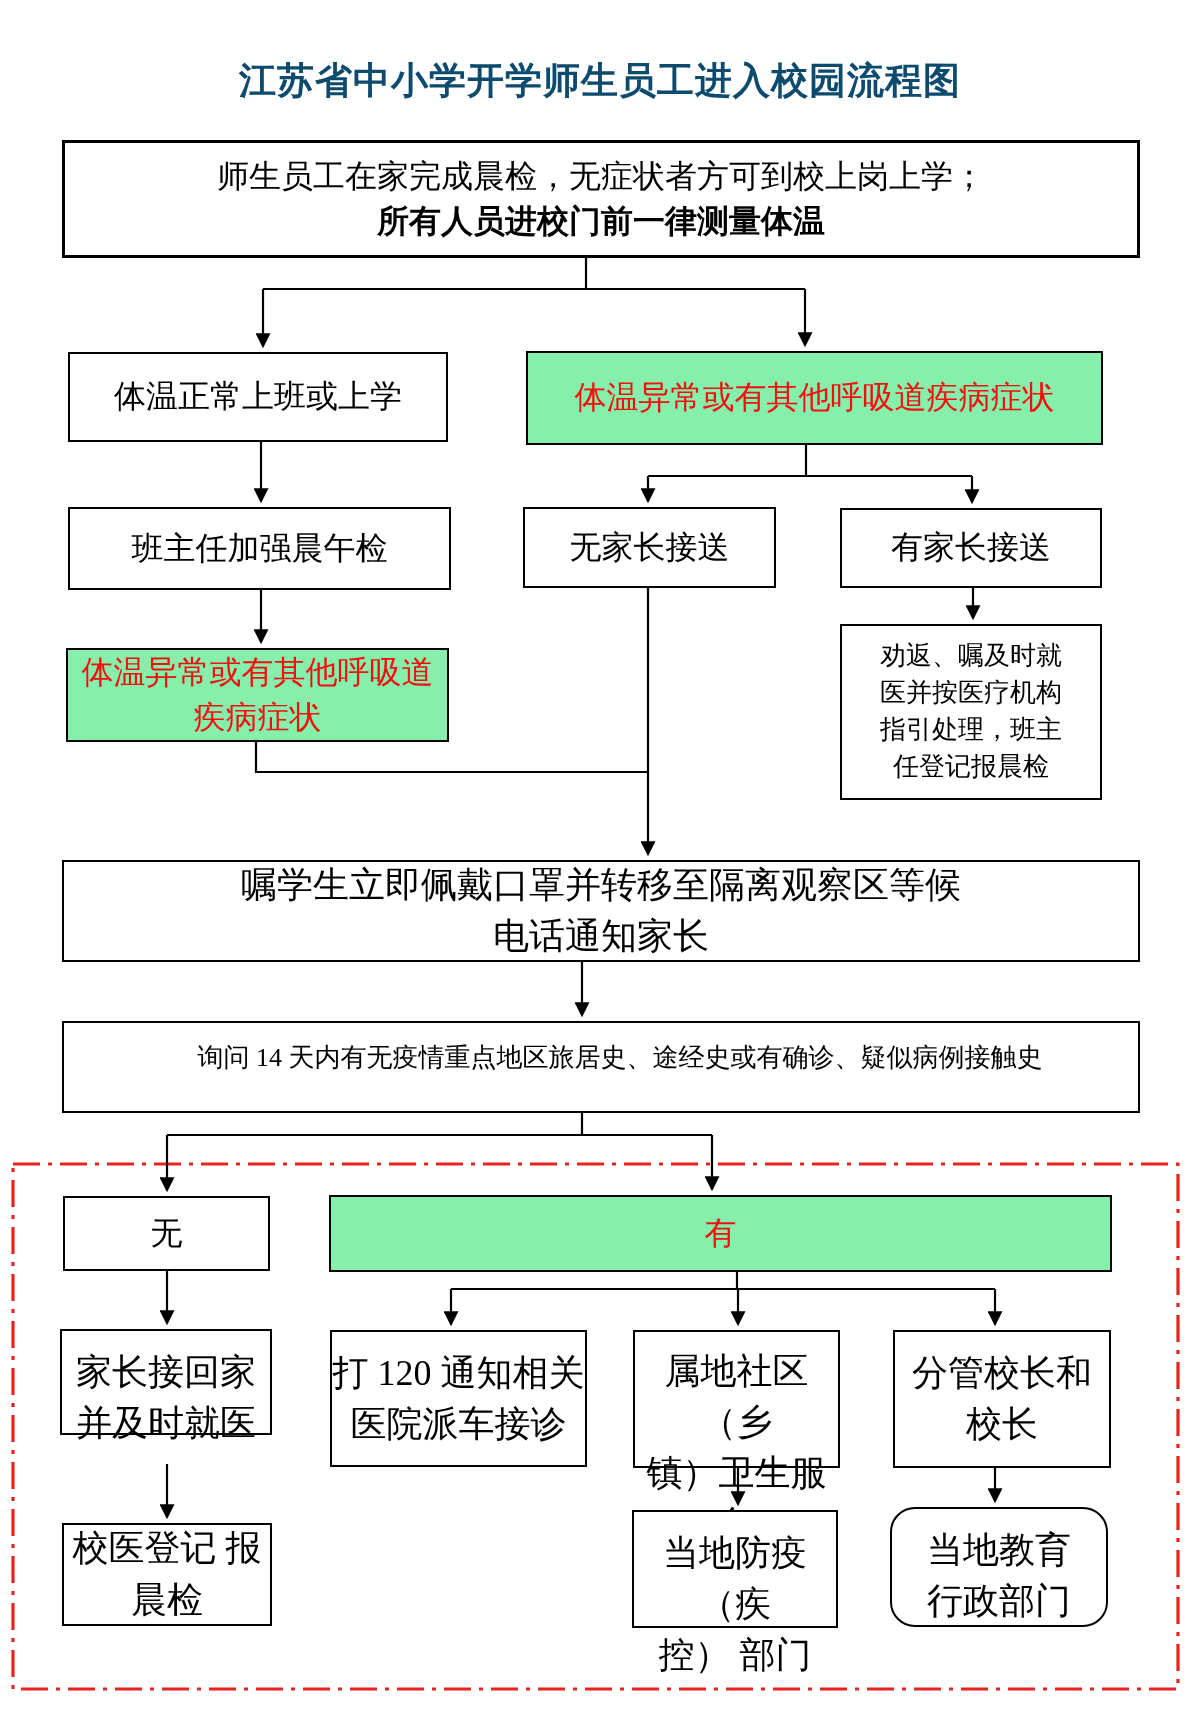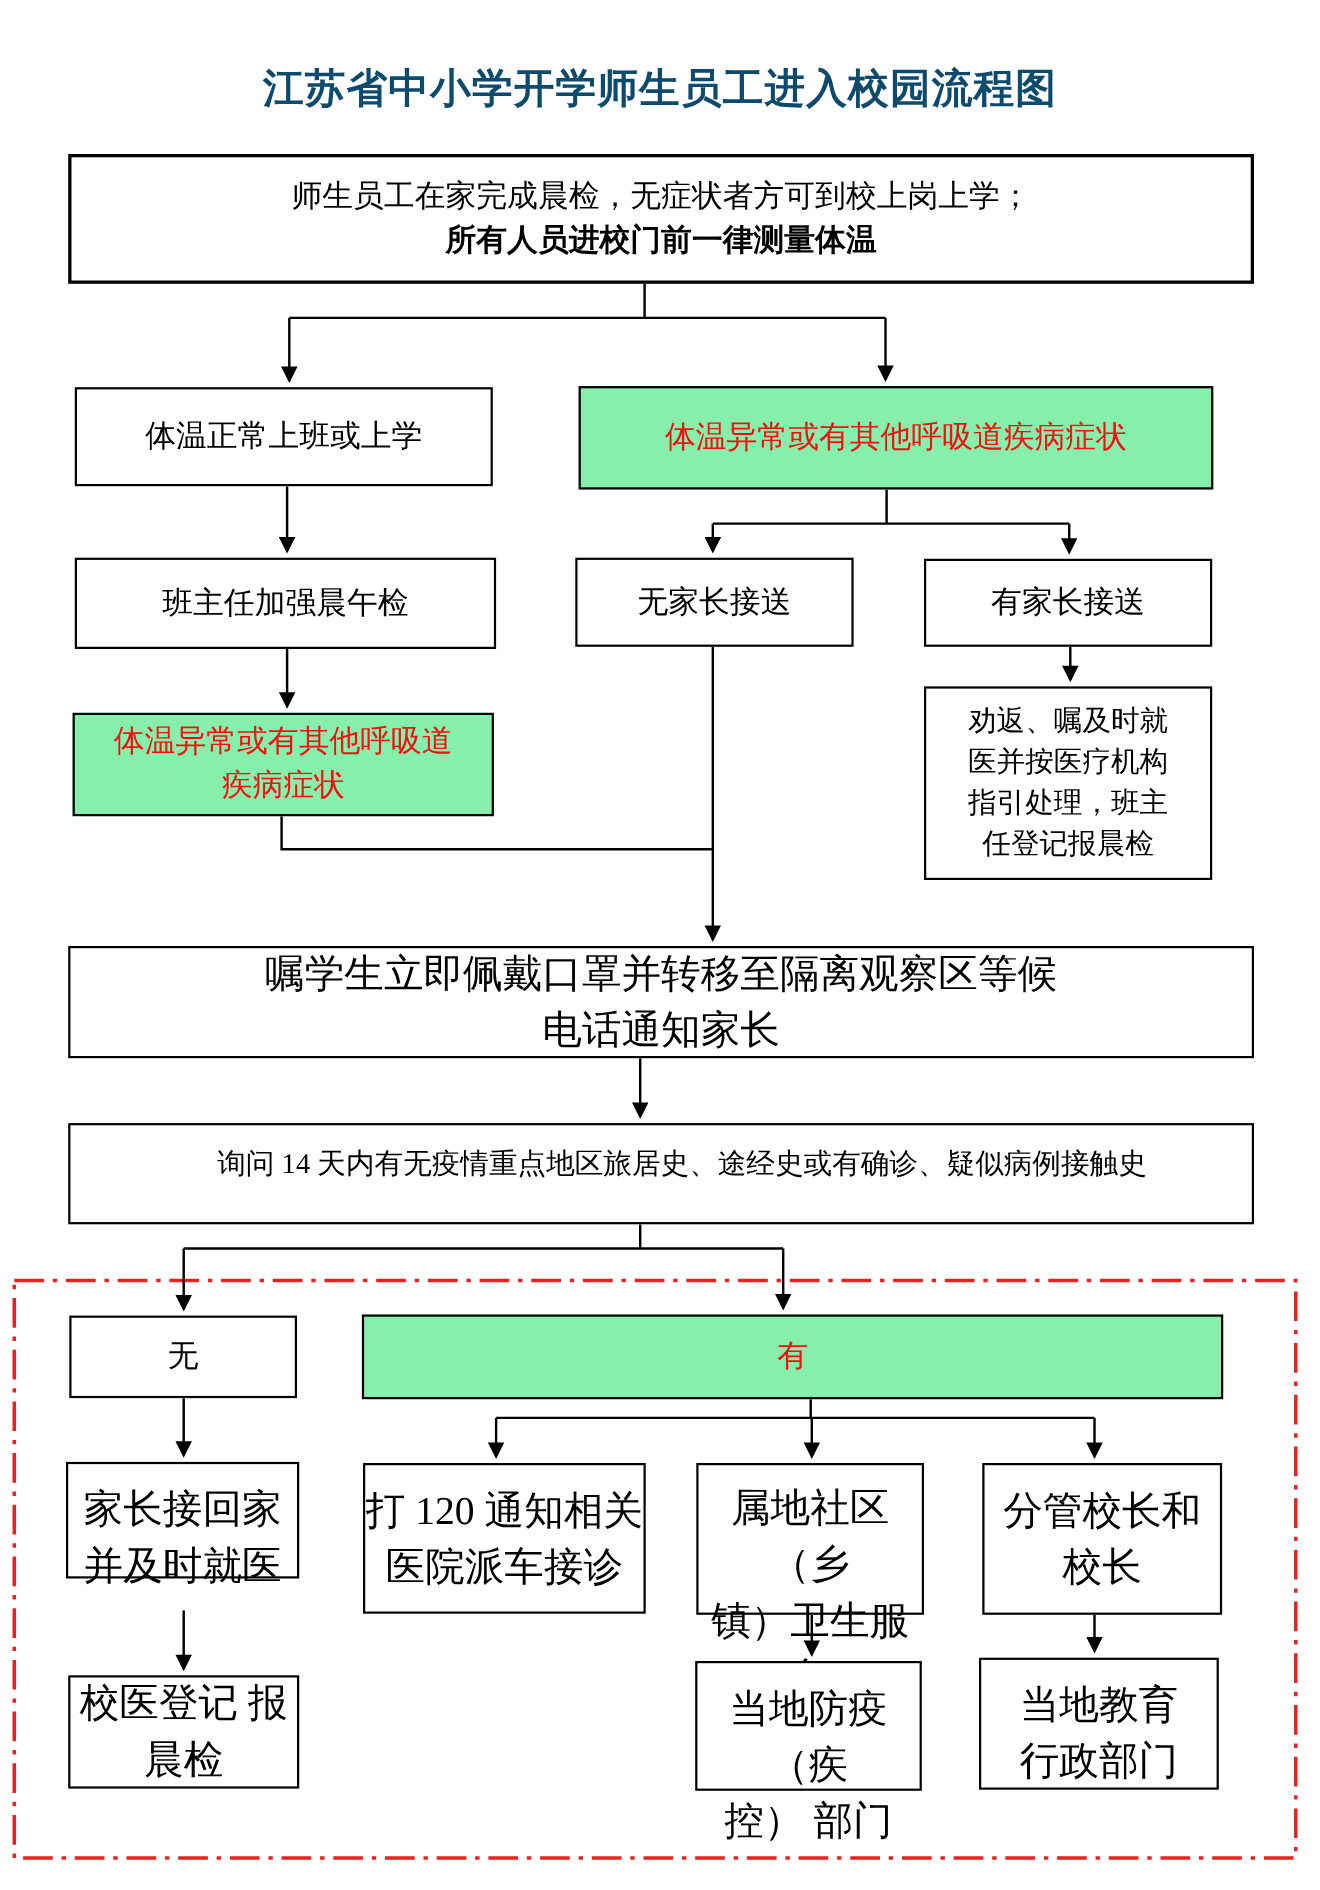--- a/index.html
+++ b/index.html
@@ -29,21 +29,21 @@
   }
   .box{
     position:absolute;
     box-sizing:border-box;
     border:2.5px solid #000000;
     background:#ffffff;
     display:flex;
     align-items:center;
     justify-content:center;
     text-align:center;
-    font-size:28px;
+    font-size:32px;
     color:#000000;
     line-height:1.42;
   }
   .box span{
     white-space:pre-line;
     display:block;
   }
   .box.hl{
     background:#86efac;
     color:#f40f0f;
@@ -203,19 +203,19 @@
   <div class="box md" style="left:62px;top:1523px;width:210px;height:103px;align-items:center;">
     <span>校医登记 报
 晨检</span>
   </div>
 
   <div class="box md" style="left:632px;top:1510px;width:206px;height:118px;align-items:flex-start;padding-top:16px;">
     <span>当地防疫（疾
 控） 部门</span>
   </div>
 
-  <div class="box md" style="left:890px;top:1507px;width:218px;height:120px;align-items:flex-start;padding-top:16px;">
+  <div class="box md" style="left:890px;top:1507px;width:218px;height:120px;align-items:flex-start;padding-top:16px;border-radius:25px;">
     <span>当地教育
 行政部门</span>
   </div>
 
 
 </div>
 
 </body></html>

